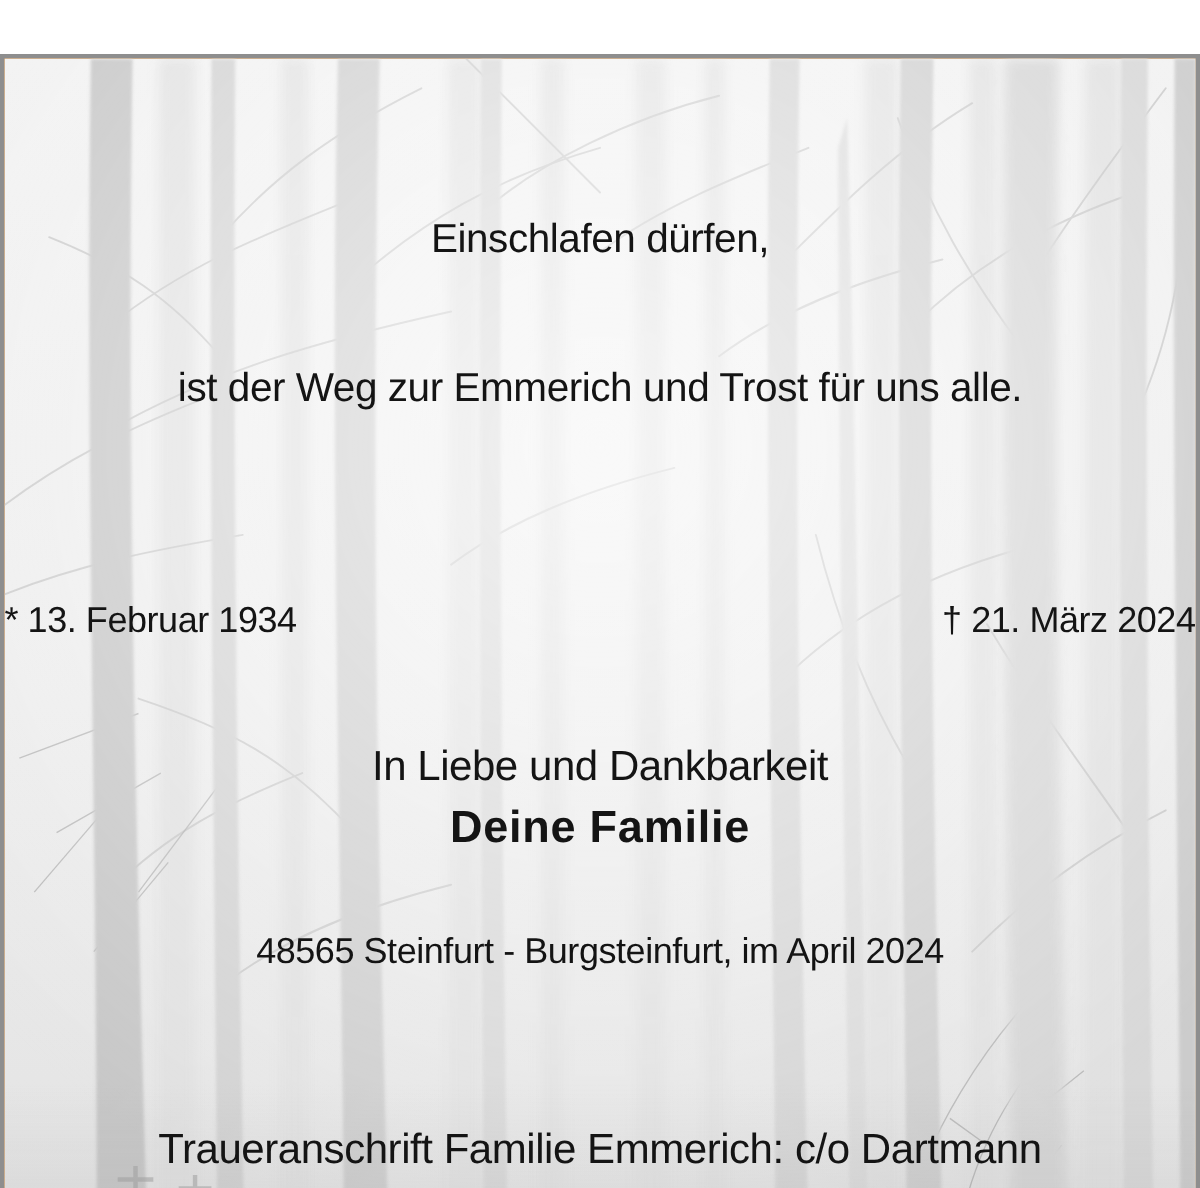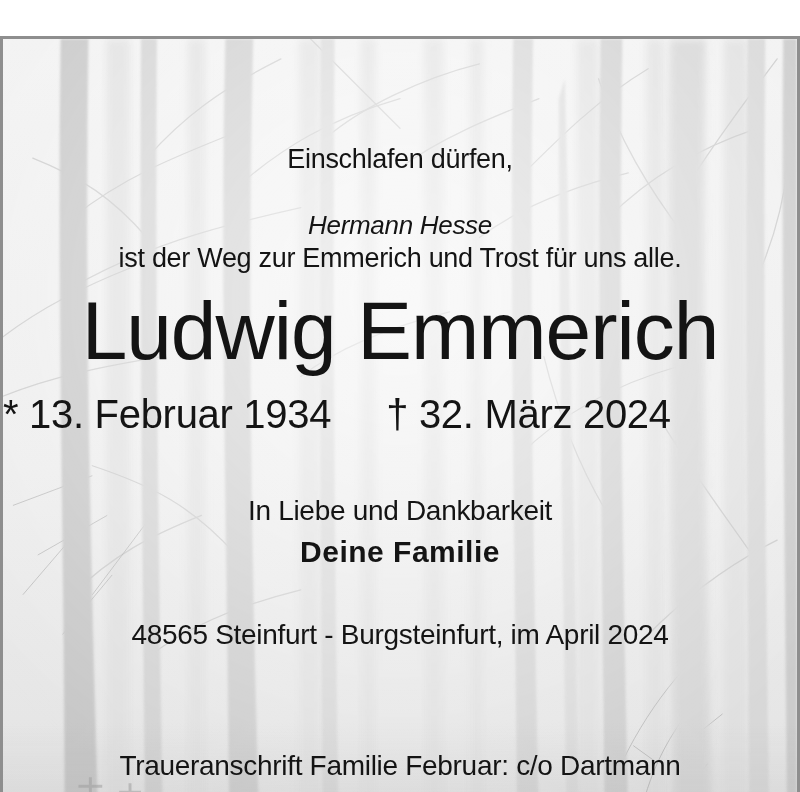--- a/index.html
+++ b/index.html
@@ -49,41 +49,41 @@
   }
   .name {
     top: 246px;
     font-size: 82px;
     line-height: 92px;
     letter-spacing: -1px;
     font-weight: 400;
   }
   .dates {
     top: 355px;
-    font-size: 40px;
+    font-size: 24px;
     line-height: 40px;
     display: flex;
-    justify-content: flex-start;
+    justify-content: space-between;
     gap: 55px;
   }
   .gratitude {
     top: 455px;
     font-size: 28px;
     line-height: 34px;
   }
   .signature {
     top: 495px;
     font-size: 30px;
     line-height: 36px;
     font-weight: 700;
     letter-spacing: 0.5px;
   }
   .place-date {
     top: 579px;
-    font-size: 28px;
+    font-size: 24px;
     line-height: 34px;
   }
   .mourning-address {
     top: 642px;
     font-size: 28px;
     line-height: 34px;
   }
   .funeral-note {
     top: 724px;
     font-size: 28px;
@@ -192,33 +192,31 @@
       <path d="M128,750 V778 M117,759 H139"></path>
     </g>
 
     <rect y="688" width="800" height="104" fill="url(#ground)"></rect>
   </svg>
 
   <div class="txt quote">
     <div>Einschlafen dürfen,</div>
     <div>ist der Weg zur Emmerich und Trost für uns alle.</div>
   </div>
-  <div class="txt attribution">Hermann Hesse</div>
-
-  <div class="txt name">Ludwig Emmerich</div>
+
 
   <div class="txt dates">
     <span>* 13. Februar 1934</span>
-    <span>† 32. März 2024</span>
+    <span>† 21. März 2024</span>
   </div>
 
   <div class="txt gratitude">In Liebe und Dankbarkeit</div>
   <div class="txt signature">Deine Familie</div>
 
   <div class="txt place-date">48565 Steinfurt - Burgsteinfurt, im April 2024</div>
 
   <div class="txt mourning-address">
-    <div>Traueranschrift Familie Februar: c/o Dartmann</div>
+    <div>Traueranschrift Familie Emmerich: c/o Dartmann</div>
     
   </div>
 
 
 </div>
 
 </body></html>

